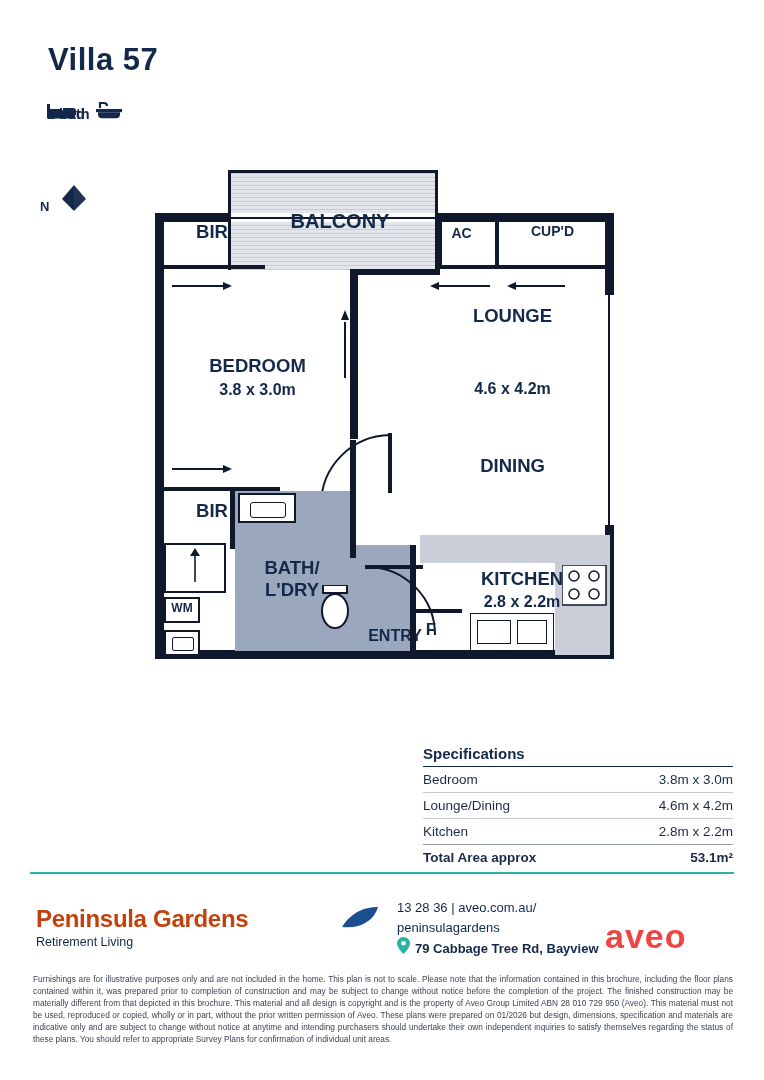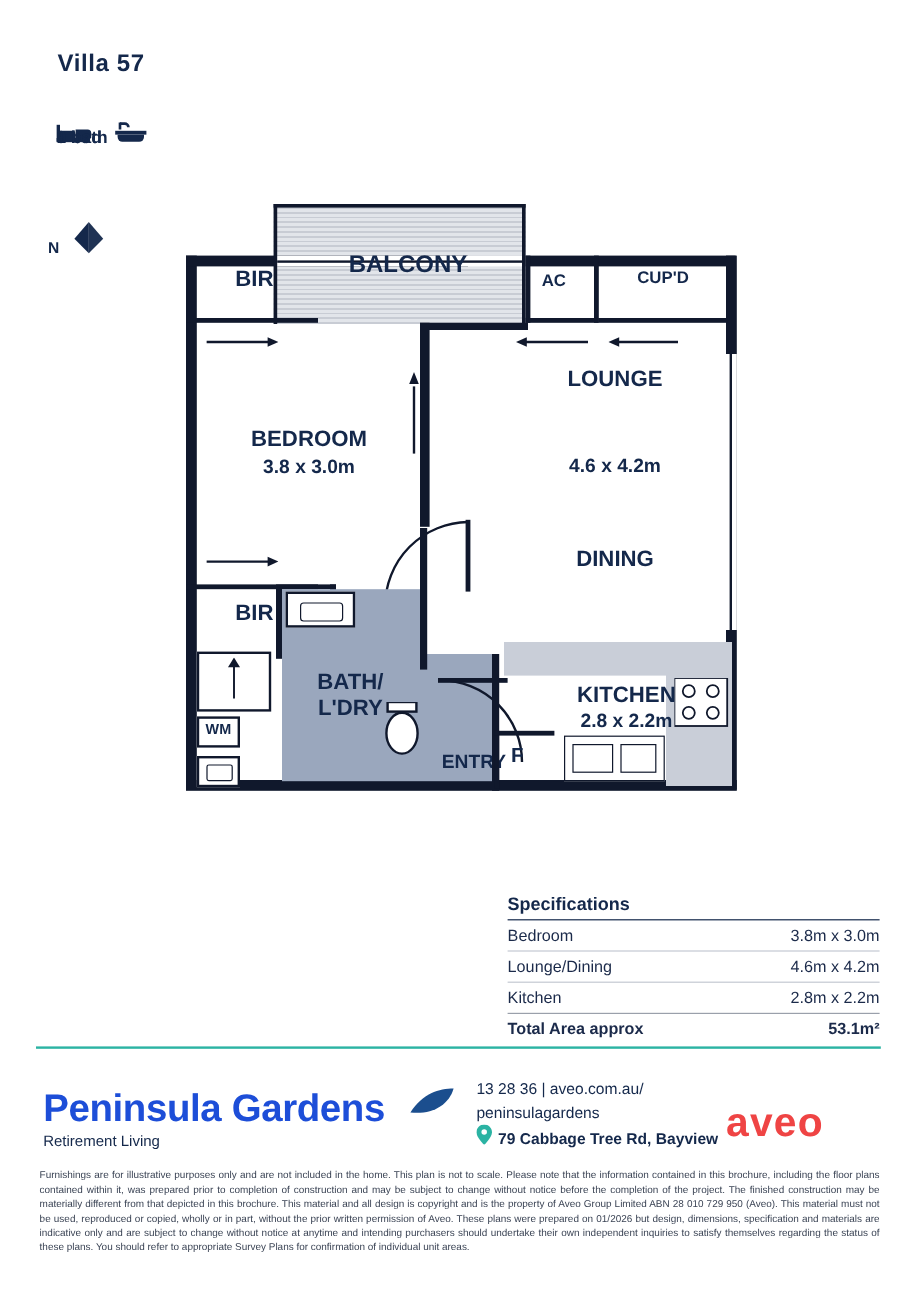--- a/index.html
+++ b/index.html
@@ -9,21 +9,21 @@
     background: #ffffff;
     font-family: "Liberation Sans", sans-serif;
     color: #1b2a4a;
     position: relative;
     overflow: hidden;
   }
 
   
   .title {
     position:absolute; left:48px; top:42px;
-    font-size:20px; font-weight:bold; letter-spacing:0.5px;
+    font-size:31px; font-weight:bold; letter-spacing:0.5px;
     color:#14284b;
   }
   .meta {
     position:absolute; left:47px; top:100px;
     display:flex; align-items:flex-end; gap:6px;
     font-size:14.5px; color:#14284b;
   }
   .meta .lbl { font-size:14.5px; }
   .icon-bed, .icon-bath { display:inline-block; }
 
@@ -63,21 +63,21 @@
     border-top:1px solid #c4c9d2; color:#1b2a4a;
   }
   .specs .row.total { font-weight:bold; border-top:1px solid #9aa0ab; }
   .specs .hdrline { border-top:1px solid #14284b; }
 
   
   .divider { position:absolute; left:30px; top:872px; width:704px; height:2px; background:#2bb3a3; }
   .pg {
     position:absolute; left:36px; top:905px;
   }
-  .pg .main { font-size:32px; font-weight:bold; color:#1d4ed8; letter-spacing:-0.3px; }
+  .pg .main { font-size:24px; font-weight:bold; color:#c2410c; letter-spacing:-0.3px; }
   .pg .sub { font-size:12.5px; color:#14284b; margin-top:2px; }
   .contact { position:absolute; left:397px; top:898px; font-size:13px; color:#14284b; line-height:1.5; }
   .contact .addr { display:flex; align-items:center; gap:5px; font-weight:bold; }
   .aveo { position:absolute; left:605px; top:917px; font-size:34px; font-weight:bold; color:#ef4444; letter-spacing:1px;}
   .disclaimer {
     position:absolute; left:33px; top:973px; width:700px;
     font-size:8.3px; line-height:1.45; color:#3b4455; text-align:justify;
   }
 </style>
 </head>

